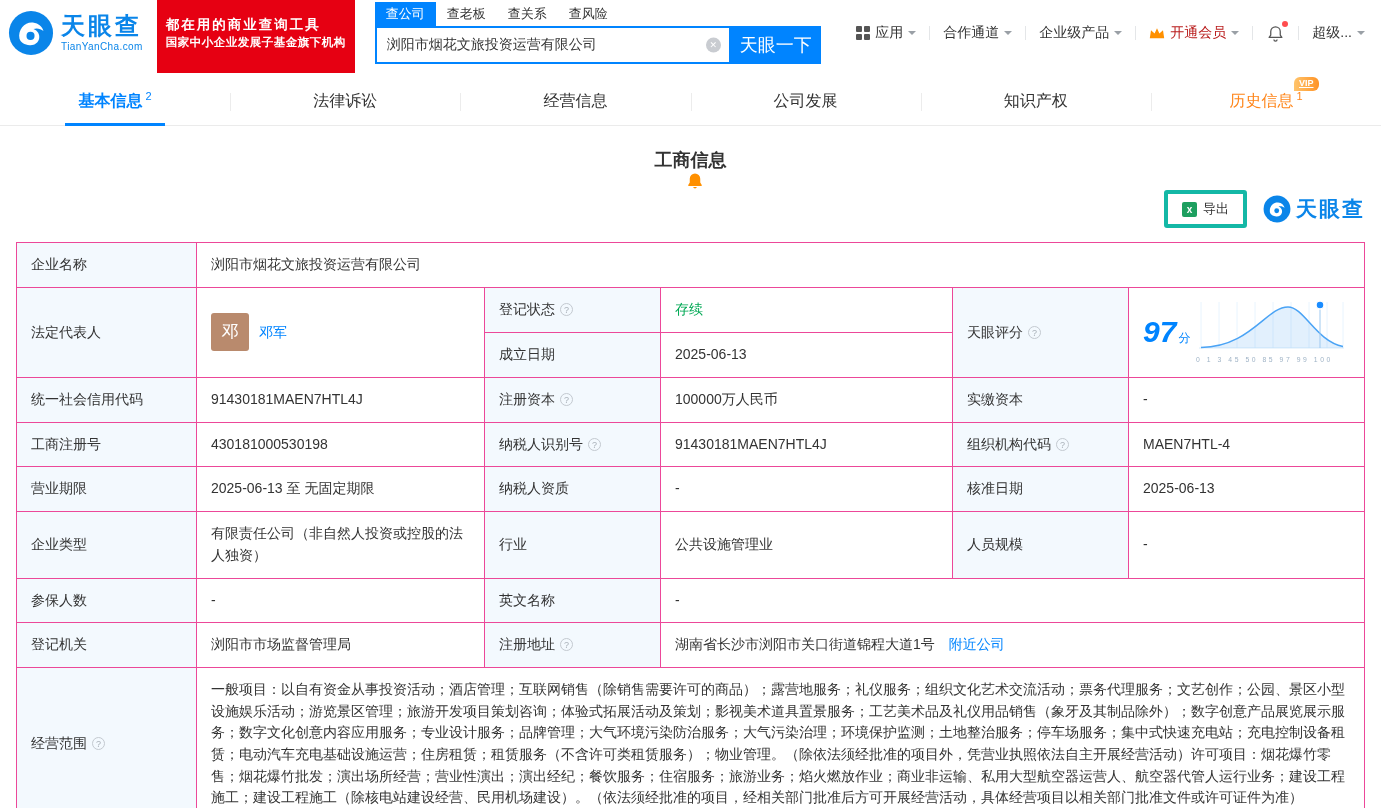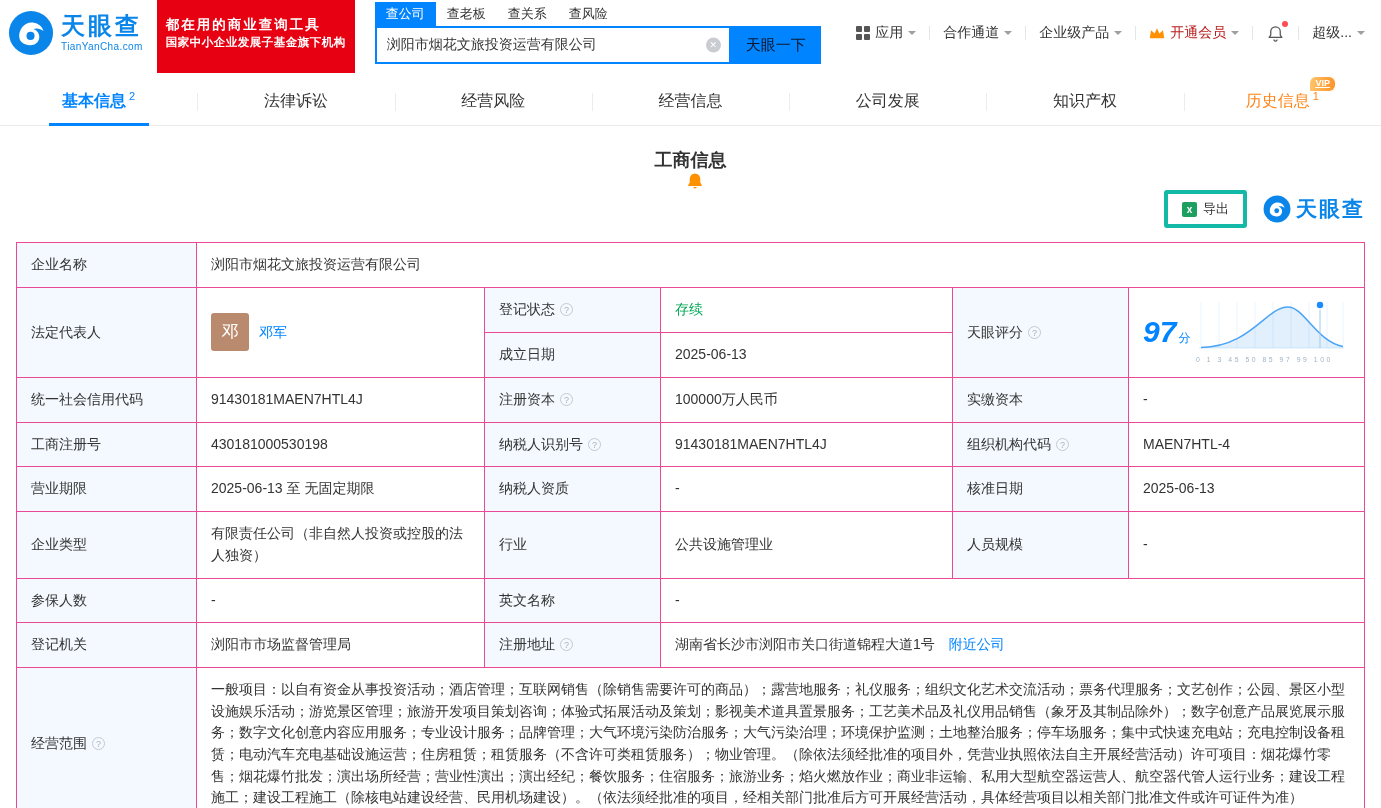--- a/index.html
+++ b/index.html
@@ -26,22 +26,22 @@
   .stab { font-size:13px; padding:3px 11px; cursor:pointer; color:#333; line-height:18px; }
   .stab.active { background:#0084ff; color:#fff; }
   .search-row { display:flex; }
   .input-wrap { position:relative; }
   .search-input { width:356px; height:38px; border:2px solid #0084ff; padding:0 32px 0 10px;
                   font-size:14px; color:#333; outline:none; font-family:inherit; }
   .clear-icon { position:absolute; right:10px; top:50%; transform:translateY(-50%);
                 width:15px; height:15px; border-radius:50%; background:#c9ccd1; color:#fff;
                 font-size:9px; line-height:15px; text-align:center; cursor:pointer; }
   .clear-icon::before { content:"✕"; }
-  .search-btn { width:90px; height:38px; background:#0084ff; color:#0f172a; border:none;
-                font-size:15px; cursor:pointer; font-family:inherit; }
+  .search-btn { width:90px; height:38px; background:#0084ff; color:#ffffff; border:none;
+                font-size:18px; cursor:pointer; font-family:inherit; }
 
   .top-nav { margin-left:auto; display:flex; align-items:center; gap:13px; font-size:14px; white-space:nowrap; }
   .nav-item { display:flex; align-items:center; gap:5px; cursor:pointer; color:#333; }
   .nav-item.vip { color:#b91c1c; }
   .caret { width:0; height:0; border:4px solid transparent; border-top-color:#9aa0a6; margin-top:4px; display:inline-block; }
   .vdiv { width:1px; height:14px; background:#e4e6e8; }
   .bell-wrap { position:relative; cursor:pointer; display:flex; align-items:center; }
   .bell-dot { position:absolute; top:-3px; right:-3px; width:6px; height:6px; background:#ff4d4f; border-radius:50%; }
 
   
@@ -183,23 +183,20 @@
     </nav>
   </header>
 
   <nav class="page-tabs">
     <div class="ptab active">
       <span class="ptab-text">基本信息</span>
       <span class="cnt">2</span>
     </div>
     <div class="ptab">
       <span class="ptab-text">法律诉讼</span>
-    </div>
-    <div class="ptab">
-      <span class="ptab-text">经营风险</span>
     </div>
     <div class="ptab">
       <span class="ptab-text">经营信息</span>
     </div>
     <div class="ptab">
       <span class="ptab-text">公司发展</span>
     </div>
     <div class="ptab">
       <span class="ptab-text">知识产权</span>
     </div>

